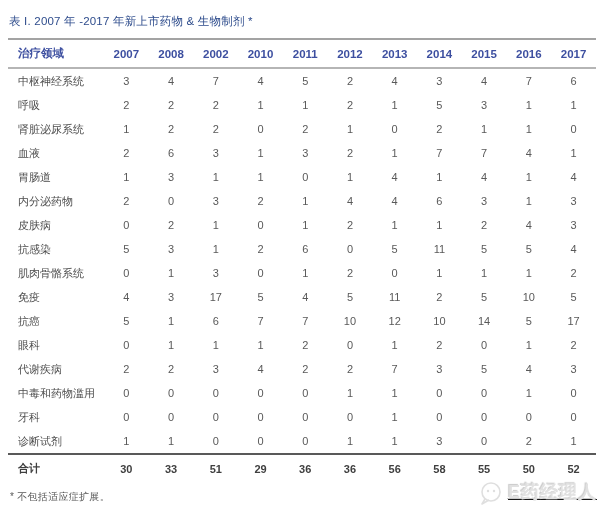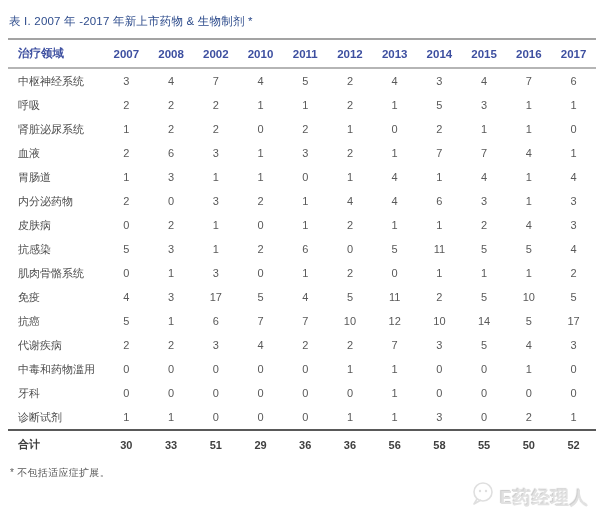--- a/index.html
+++ b/index.html
@@ -31,22 +31,22 @@
   }
   table.data td.lab{
     text-align:left;padding-left:10px;color:#4d4d4d;font-size:11px;
   }
   table.data tr.total{border-top:2px solid #595959;}
   table.data tr.total td{font-weight:bold;color:#3f3f3f;height:27px;}
   .footnote{
     font-size:10px;color:#595959;margin-top:8px;padding-left:2px;letter-spacing:.3px;
   }
   .watermark{
-    position:absolute;right:12px;bottom:6px;display:flex;align-items:flex-end;
-    pointer-events:none;opacity:.9;
+    position:absolute;right:4px;bottom:6px;display:flex;align-items:flex-start;
+    pointer-events:none;opacity:.9;text-decoration:underline;
   }
   .wm-logo{display:inline-block;margin-right:4px;}
   .wm-text{
     font-size:18px;font-weight:bold;letter-spacing:1px;color:#dedede;
     text-shadow:1px 1px 0 #ffffff,-1px -1px 1px #c4c4c4;
     font-family:"Liberation Sans","DejaVu Sans",sans-serif;
   }
 </style>
 </head>
 <body>
@@ -221,20 +221,34 @@
           <td>7</td>
           <td>7</td>
           <td>10</td>
           <td>12</td>
           <td>10</td>
           <td>14</td>
           <td>5</td>
           <td>17</td>
         </tr>
         <tr>
+          <td class="lab">眼科</td>
+          <td>0</td>
+          <td>1</td>
+          <td>1</td>
+          <td>1</td>
+          <td>2</td>
+          <td>0</td>
+          <td>1</td>
+          <td>2</td>
+          <td>0</td>
+          <td>1</td>
+          <td>2</td>
+        </tr>
+        <tr>
           <td class="lab">代谢疾病</td>
           <td>2</td>
           <td>2</td>
           <td>3</td>
           <td>4</td>
           <td>2</td>
           <td>2</td>
           <td>7</td>
           <td>3</td>
           <td>5</td>

